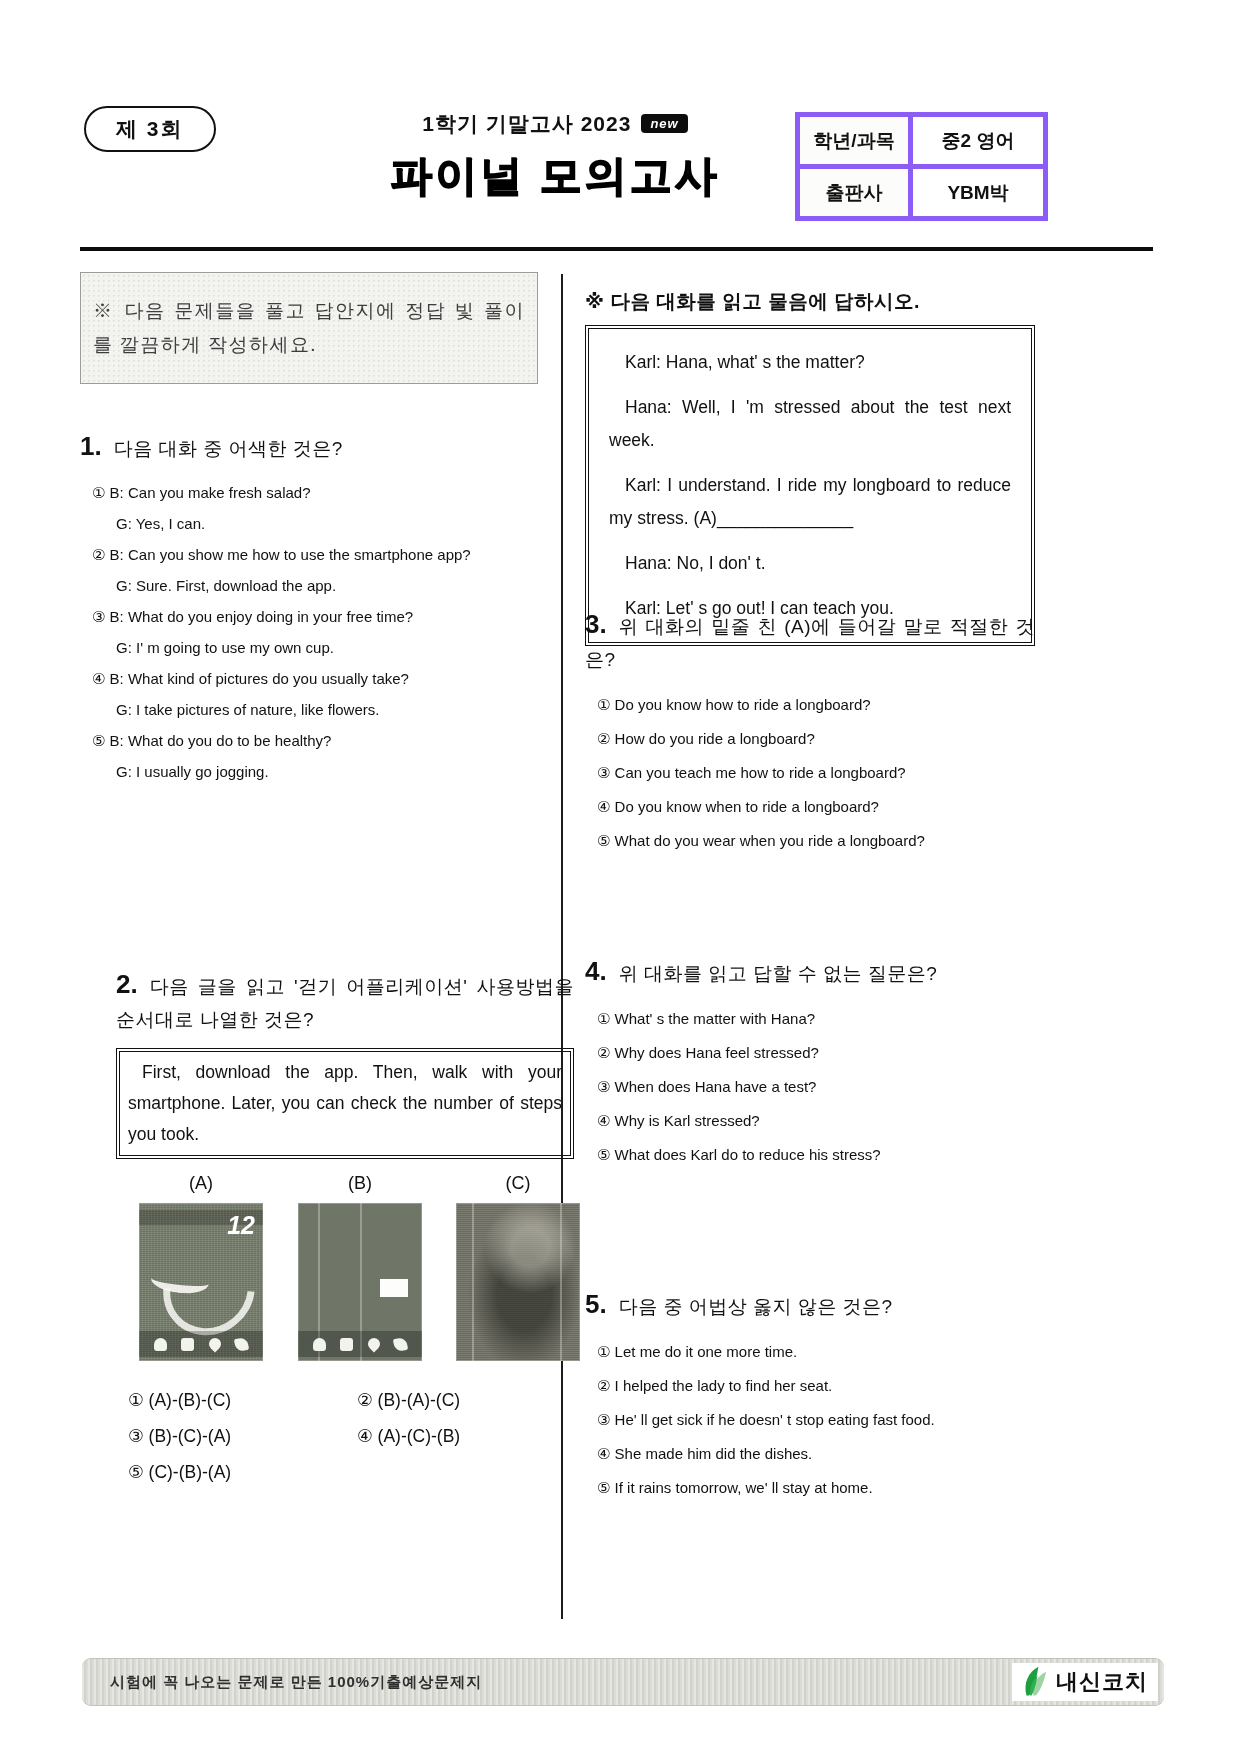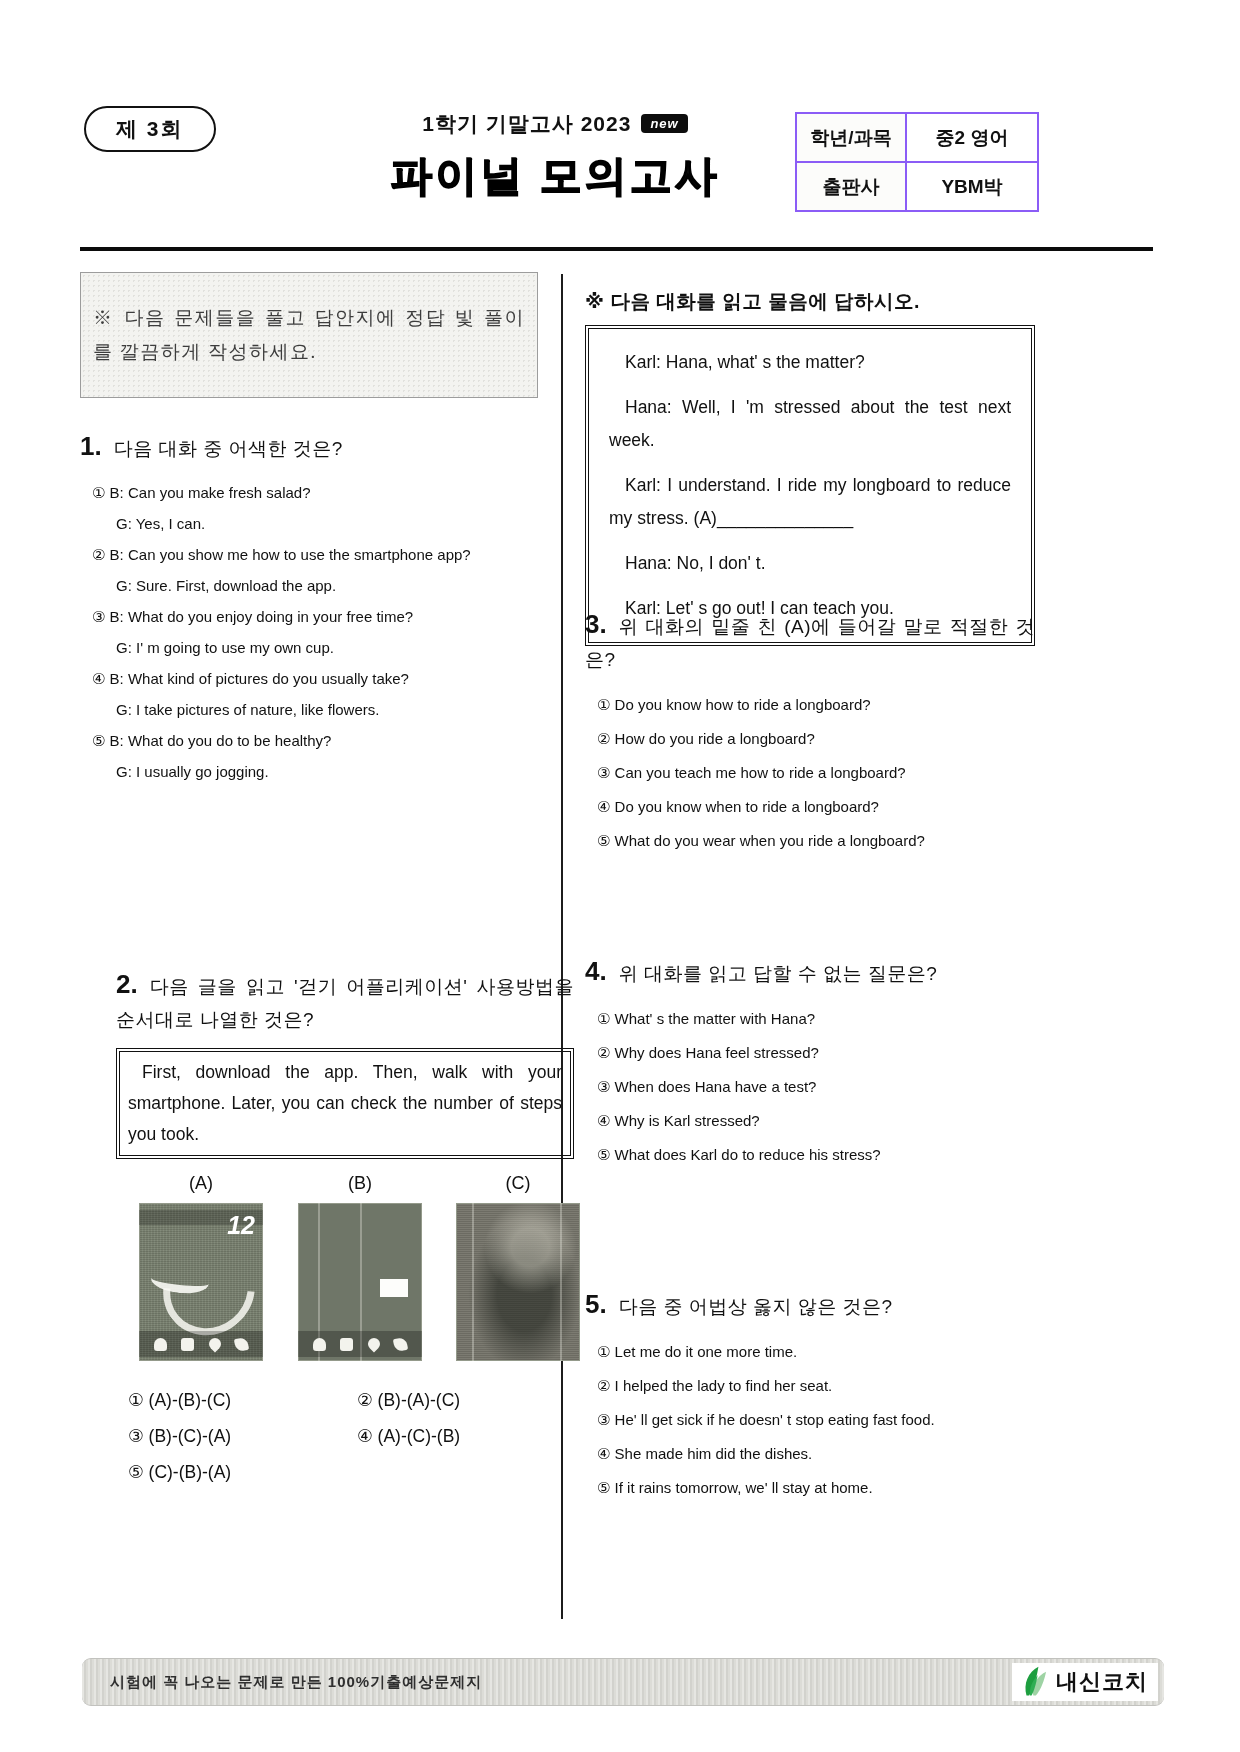--- a/index.html
+++ b/index.html
@@ -16,35 +16,35 @@
   .head-center{position:absolute;left:320px;top:110px;width:470px;text-align:center;}
   .term-line{font-size:21px;font-weight:bold;letter-spacing:1px;}
   .new-badge{
     display:inline-block;background:#0d0d0d;color:#fff;font-style:italic;font-weight:bold;
     font-size:13px;line-height:17px;padding:1px 9px;border-radius:4px;margin-left:10px;vertical-align:3px;
   }
   .main-title{margin-top:10px;font-size:42px;font-weight:900;letter-spacing:3px;
     font-family:"Liberation Sans","DejaVu Sans",sans-serif;-webkit-text-stroke:1.5px #000;}
   .info-table{position:absolute;left:795px;top:112px;border-collapse:collapse;}
   .info-table td{
-    border:2px solid #8b5cf6;width:128px;height:45px;text-align:center;vertical-align:middle;
+    border:5px solid #8b5cf6;width:128px;height:45px;text-align:center;vertical-align:middle;
     font-size:19px;font-weight:bold;background:#fff;
   }
   .info-table td.lbl{width:106px;background:#fcfcfa;}
   .head-rule{position:absolute;left:80px;top:247px;width:1073px;height:4px;background:#0b0b0b;}
   
   .col-divider{position:absolute;left:561px;top:274px;width:2px;height:1345px;background:#1c1c1c;}
   .blk{position:absolute;width:458px;}
   .rblk{position:absolute;width:450px;}
   
   .notice{
     left:80px;top:272px;border:1px solid #9c9c9c;
     background:#f3f3f0;
     background-image:radial-gradient(#e1e1dd 1px,transparent 1px);background-size:5px 5px;
-    padding:28px 12px;box-sizing:border-box;
+    padding:21px 12px;box-sizing:border-box;
     font-family:"Liberation Serif","DejaVu Serif",serif;font-size:19px;color:#3d3d3d;
     line-height:34px;letter-spacing:1.5px;text-align:justify;word-break:break-all;
   }
   
   .qtitle{margin:0 0 12px 0;font-size:19px;line-height:33px;letter-spacing:.5px;
     word-break:break-all;text-align:justify;}
   .qnum{font-size:26px;font-weight:800;margin-right:12px;letter-spacing:0;}
   p.opt{margin:0;font-size:15px;line-height:31px;text-indent:12px;text-align:justify;}
   p.opt-g{margin:0;font-size:15px;line-height:31px;margin-left:36px;}
   .r-opts p.opt{line-height:34px;}

